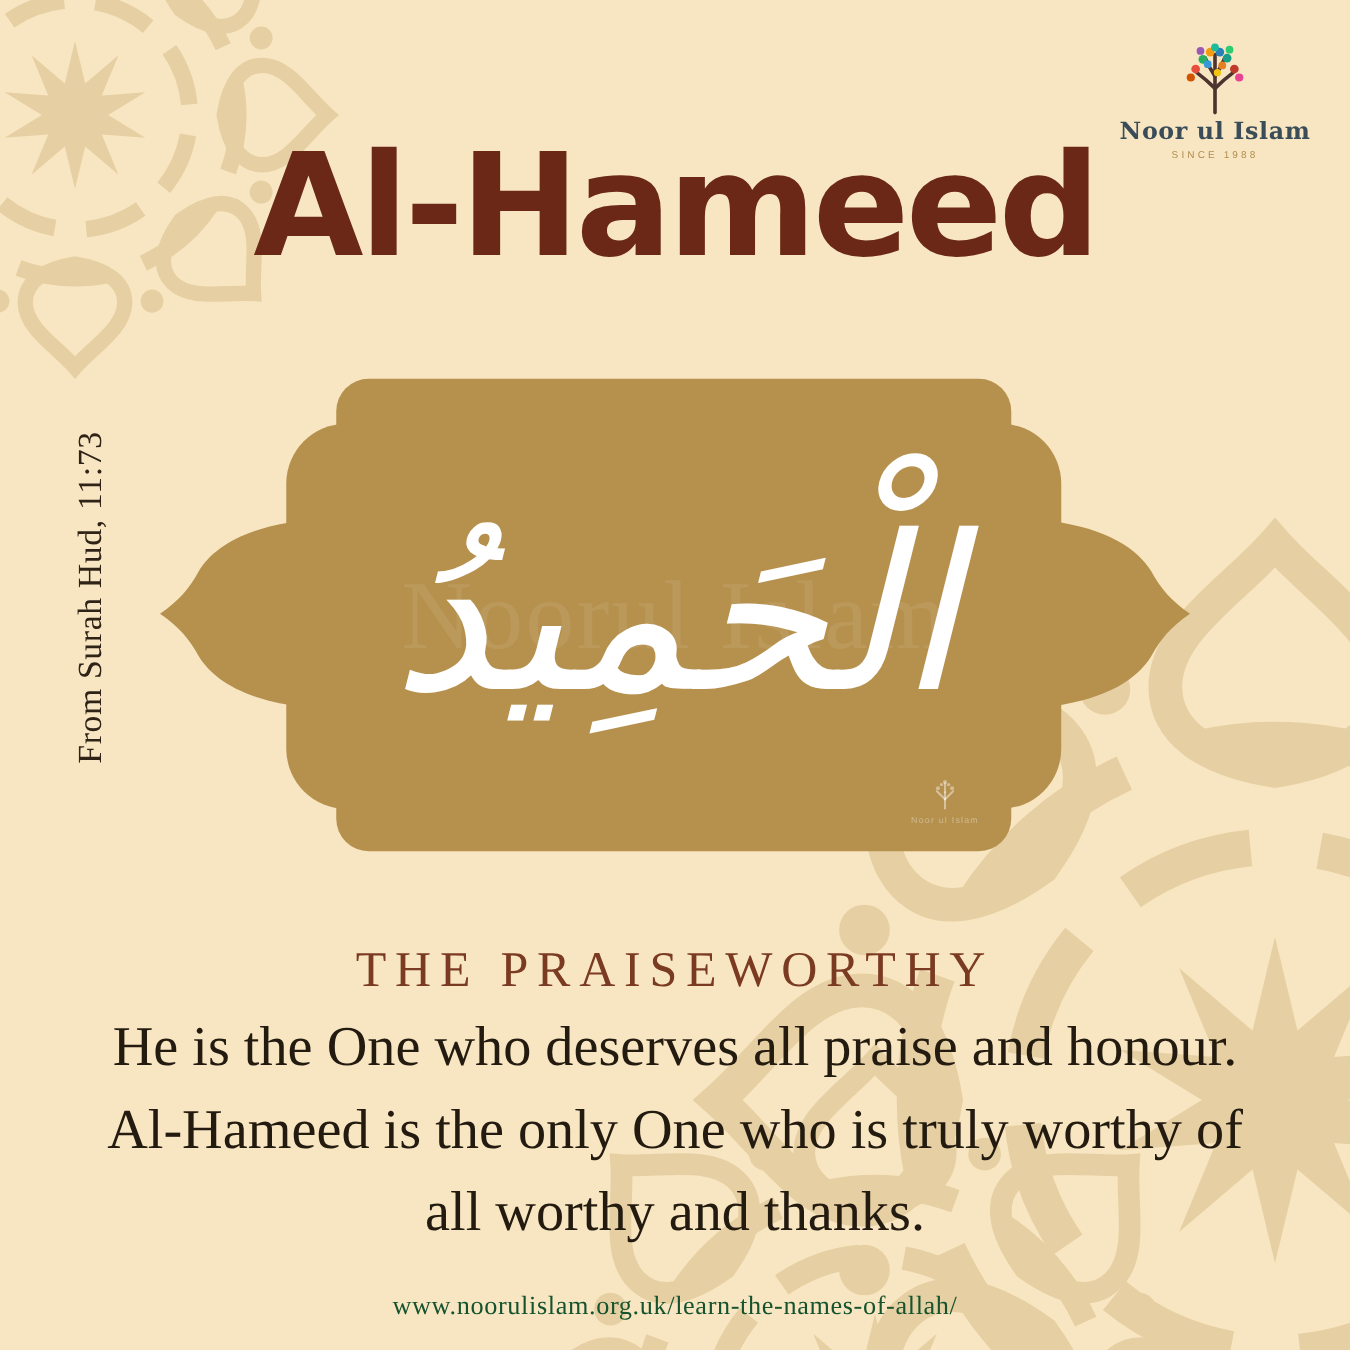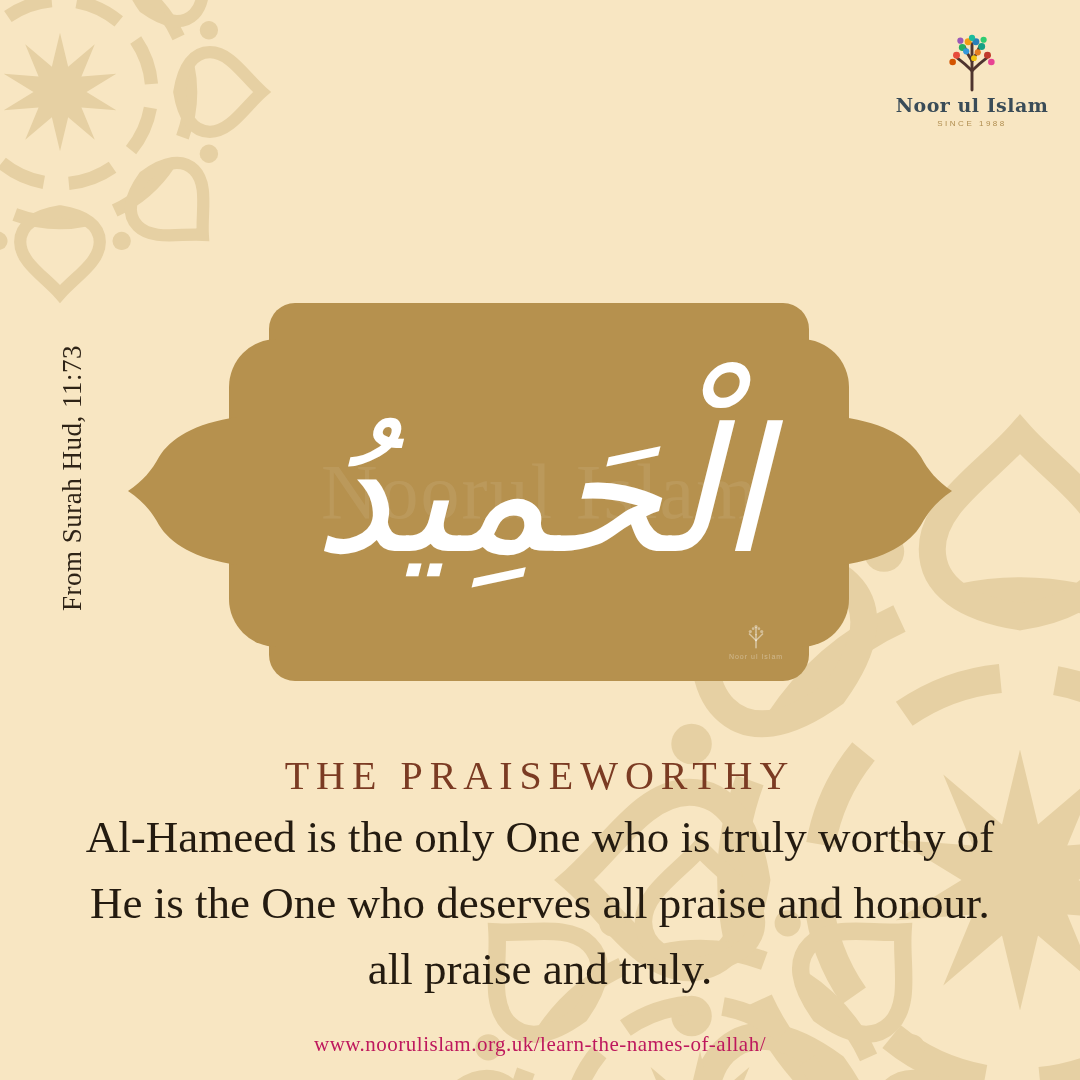--- a/index.html
+++ b/index.html
@@ -80,21 +80,21 @@
   }
   .desc{
     position:absolute;top:804px;left:60px;width:960px;text-align:center;
     font-size:45px;line-height:1.47;
     color:var(--c-body_text,#241b10);
   }
 
   
   .footer{
     position:absolute;top:1032px;left:0;width:100%;text-align:center;
-    font-size:21px;letter-spacing:.5px;color:#be185d;
+    font-size:21px;letter-spacing:.5px;color:#14532d;
   }
 </style>
 </head>
 <body>
 
 <div class="canvas">
 
   <svg class="bg-svg" width="1080" height="1080" viewBox="0 0 1080 1080" aria-hidden="true">
     <defs>
       <path id="petal" d="M0 -198 C-15 -181 -39 -167 -39 -147 C-39 -131 -25 -121 0 -117 C25 -121 39 -131 39 -147 C39 -167 15 -181 0 -198 Z" fill="none" stroke="currentColor" stroke-width="12"></path>
@@ -150,20 +150,21 @@
         <circle cx="26" cy="20" r="3.2" fill="#3498db"></circle>
         <circle cx="38" cy="21" r="3.2" fill="#e67e22"></circle>
         <circle cx="32" cy="6" r="3.2" fill="#1abc9c"></circle>
         <circle cx="34" cy="27" r="3" fill="#f1c40f"></circle>
       </g>
     </svg>
     <div class="logo-name">Noor ul Islam</div>
     <div class="logo-tagline">SINCE 1988</div>
   </div>
 
+  <div class="title">Al-Hameed</div>
 
   <div class="side-note">From Surah Hud, 11:73</div>
 
   <div class="plaque">
     <svg class="plaque-svg" width="832" height="386" viewBox="0 0 832 386" aria-hidden="true">
       <rect class="gold-fill" x="145" y="4" width="540" height="378" rx="26"></rect>
       <rect class="gold-fill" x="105" y="40" width="620" height="308" rx="48"></rect>
       <path class="gold-fill" d="M718 118 C762 124 786 140 797 158 C804 171 813 182 828 192 C813 202 804 213 797 226 C786 244 762 260 718 266 Z"></path>
       <path class="gold-fill" d="M114 118 C70 124 46 140 35 158 C28 171 19 182 4 192 C19 202 28 213 35 226 C46 244 70 260 114 266 Z"></path>
     </svg>
@@ -185,20 +186,20 @@
           <circle cx="39" cy="13" r="3.4"></circle>
         </g>
       </svg>
       <div class="mini-mark-label">Noor ul Islam</div>
     </div>
   </div>
 
   <div class="subtitle">THE PRAISEWORTHY</div>
 
   <div class="desc">
+    <div>He is the One who deserves all praise and honour.</div>
     <div>Al-Hameed is the only One who is truly worthy of</div>
-    <div>He is the One who deserves all praise and honour.</div>
-    <div>all praise and truly.</div>
+    <div>all worthy and thanks.</div>
   </div>
 
   <div class="footer">www.noorulislam.org.uk/learn-the-names-of-allah/</div>
 
 </div>
 
 </body></html>

